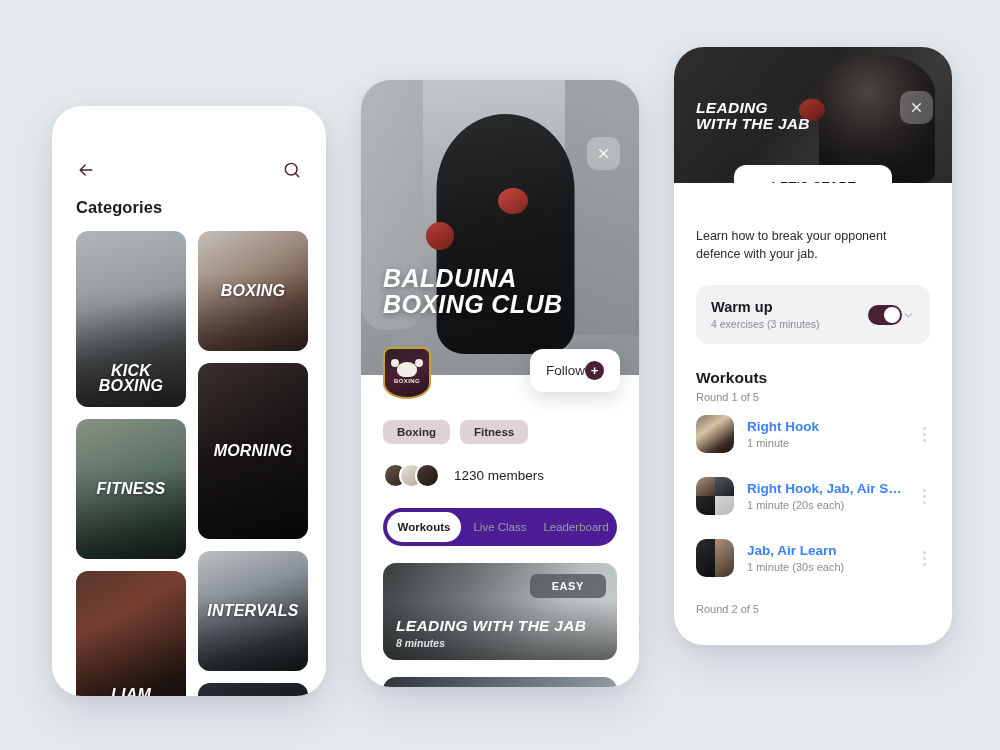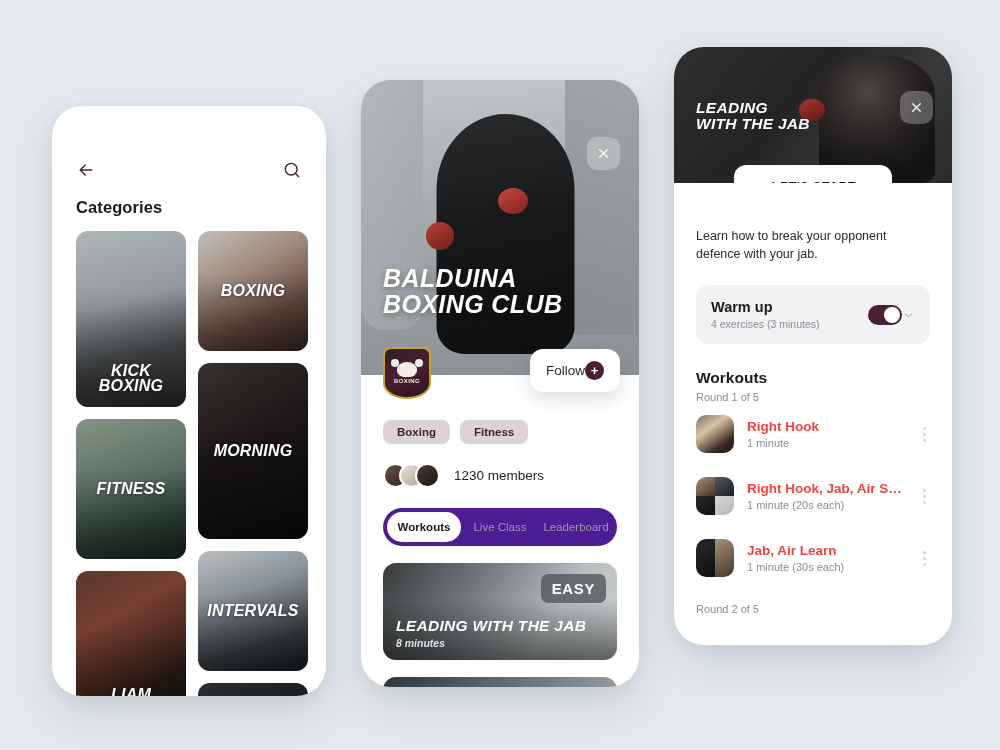--- a/index.html
+++ b/index.html
@@ -188,22 +188,22 @@
   .wcard .ov { position:absolute; inset:0; background:linear-gradient(to top,rgba(0,0,0,.55),rgba(0,0,0,0) 62%); }
   .wcard .txt { position:relative; z-index:3; padding:0 0 11px 13px; }
   .wcard .wt {
     color:#fff; font-weight:900; font-style:italic; text-transform:uppercase;
     font-size:15.5px; letter-spacing:.3px; line-height:1;text-align:right;
   }
   .wcard .ws { color:#e2e2e4; font-size:10.5px; margin-top:4px; font-style:italic; font-weight:700; }
   .easy-badge {
     position:absolute; right:11px; top:11px; z-index:4;
     background:rgba(80,84,87,.78); color:#fff;
-    font-size:15px; font-weight:800; letter-spacing:.6px;
-    padding:6px 11px; border-radius:7px;
+    font-size:11px; font-weight:800; letter-spacing:.6px;
+    padding:6px 22px; border-radius:7px;
   }
 
   
   .r-hero {
     position:relative; height:136px;
     background:linear-gradient(130deg,#2e2e2e 0%,#242424 42%,#3a3a3a 70%,#2a2a2a 100%);
     overflow:hidden;
   }
   .r-fig {
     position:absolute; left:52%; top:8px; width:116px; height:130px;
@@ -256,21 +256,21 @@
     display:grid; grid-template-columns:1fr 1fr; grid-template-rows:1fr 1fr;
   }
   .ex-thumb .q { width:100%; height:100%; }
   .ex-thumb.single { display:block; background:linear-gradient(145deg,#7d7266 0%,#d8c3a4 35%,#3b2b22 75%,#191310 100%); }
   .q1 { background:linear-gradient(145deg,#a8927a,#43332a); }
   .q2 { background:linear-gradient(145deg,#52565b,#1d2023); }
   .q3 { background:linear-gradient(145deg,#2a2a2e,#0f0f11); }
   .q4 { background:linear-gradient(145deg,#d8d8da,#b5b5b8); }
   .ex-info { flex:1; min-width:0; }
   .ex-name {
-    font-size:13.5px; font-weight:700; color:#ef4444;
+    font-size:13.5px; font-weight:700; color:#3b82f6;
     white-space:nowrap; overflow:hidden; text-overflow:ellipsis;
   }
   .ex-sub { font-size:11px; color:#8b8b93; margin-top:3px; }
   .kebab { display:flex; flex-direction:column; gap:3px; cursor:pointer; padding:4px; }
   .kebab i { width:3px; height:3px; border-radius:50%; background:#d6d6da; display:block; }
   .round-foot { font-size:11px; color:#8b8b93; padding:14px 0 0 0; }
 </style>
 </head>
 <body>
 

